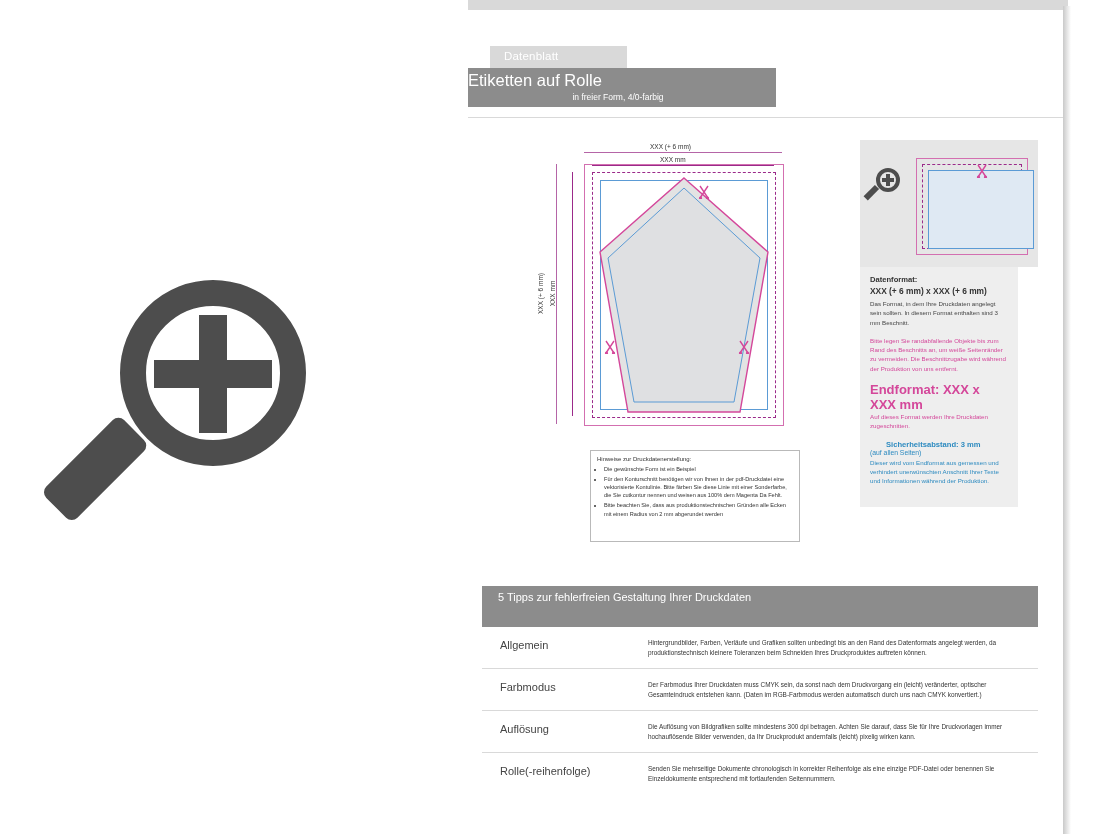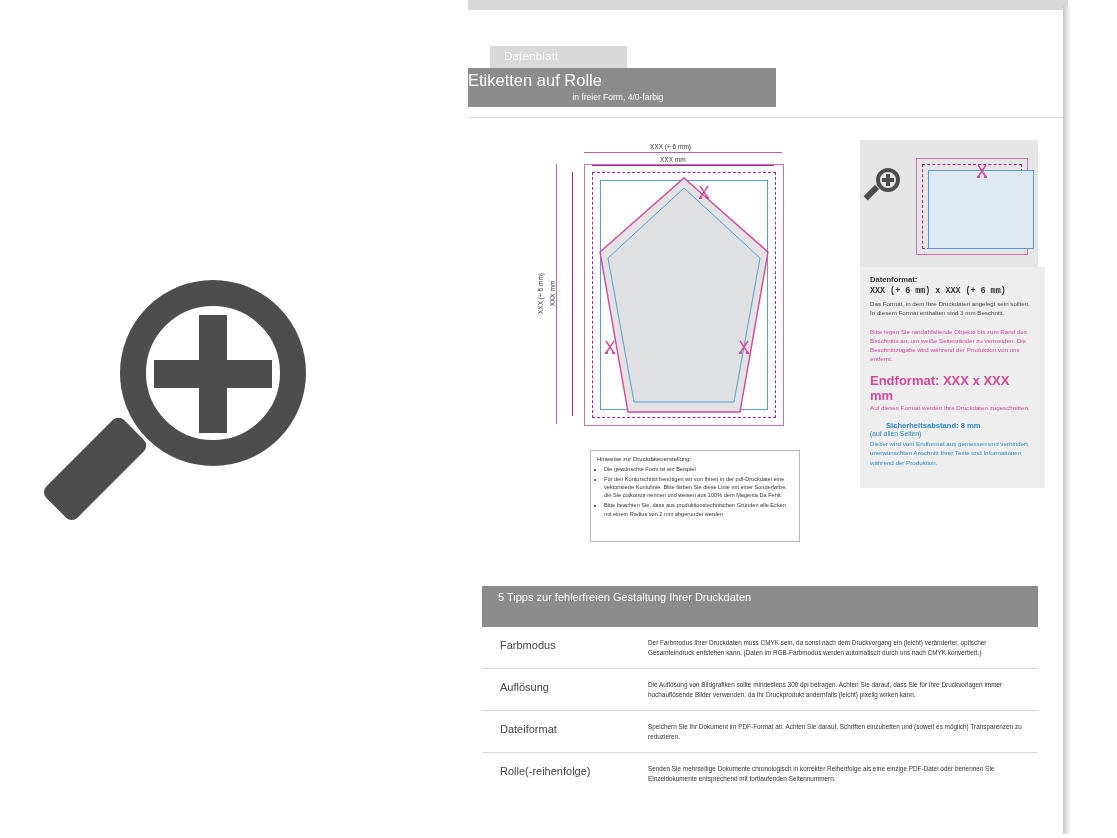--- a/index.html
+++ b/index.html
@@ -127,24 +127,24 @@
   }
   .mm-circle{
     position:absolute;left:2px;top:0;width:24px;height:24px;border:4px solid #4d4d4d;border-radius:50%;box-sizing:border-box;background:#e6e6e6;
   }
   .mm-handle{
     position:absolute;left:0px;top:19px;width:6px;height:16px;background:#4d4d4d;transform:rotate(45deg);transform-origin:50% 0;
   }
   .mm-ph{position:absolute;left:8px;top:10px;width:12px;height:4px;background:#4d4d4d;}
   .mm-pv{position:absolute;left:12px;top:6px;width:4px;height:12px;background:#4d4d4d;}
   .info-body{
-    width:185px;background:#eeeeee;padding:8px 10px 12px 10px;box-sizing:border-box;
+    width:158px;background:#eeeeee;padding:8px 10px 12px 10px;box-sizing:border-box;
   }
   .info-body h4{margin:0 0 2px 0;font-size:7.6px;color:#333;}
-  .info-body .big{font-size:8.4px;font-weight:bold;color:#333;margin-bottom:3px;font-family:Liberation Mono, monospace;}
+  .info-body .big{font-size:8.4px;font-weight:bold;color:#333;margin-bottom:3px;}
   .info-body p{margin:0 0 9px 0;font-size:6.2px;line-height:1.5;color:#444;}
   .info-body .pink{color:#d4479a;}
   .info-body .pink-h{color:#d4479a;font-weight:bold;font-size:13px;}
   .info-body .blue-h{color:#2e8bc0;font-weight:bold;font-size:7.6px;padding-left:16px;}
   .info-body .blue-sub{color:#2e8bc0;font-size:6.8px;}
 
   
   .tips{
     position:absolute;left:14px;top:586px;width:556px;
   }
@@ -265,31 +265,31 @@
       <div class="blue-h">Sicherheitsabstand: 3 mm</div>
       <div class="blue-sub">(auf allen Seiten)</div>
       <p style="color:#2e8bc0;margin-top:2px;">Dieser wird vom Endformat aus gemessen und verhindert unerwünschten Anschnitt Ihrer Texte und Informationen während der Produktion.</p>
     </div>
   </div>
 
   <div class="tips">
     <div class="tips-head">5 Tipps zur fehlerfreien Gestaltung Ihrer Druckdaten</div>
 
     <div class="tips-row">
+      <div class="k">Allgemein</div>
+      <div class="v">Hintergrundbilder, Farben, Verläufe und Grafiken sollten unbedingt bis an den Rand des Datenformats angelegt werden, da produktionstechnisch kleinere Toleranzen beim Schneiden Ihres Druckproduktes auftreten können.</div>
+    </div>
+    <div class="tips-row">
       <div class="k">Farbmodus</div>
       <div class="v">Der Farbmodus Ihrer Druckdaten muss CMYK sein, da sonst nach dem Druckvorgang ein (leicht) veränderter, optischer Gesamteindruck entstehen kann. (Daten im RGB-Farbmodus werden automatisch durch uns nach CMYK konvertiert.)</div>
     </div>
     <div class="tips-row">
       <div class="k">Auflösung</div>
       <div class="v">Die Auflösung von Bildgrafiken sollte mindestens 300 dpi betragen. Achten Sie darauf, dass Sie für Ihre Druckvorlagen immer hochauflösende Bilder verwenden, da Ihr Druckprodukt andernfalls (leicht) pixelig wirken kann.</div>
     </div>
-    <div class="tips-row">
-      <div class="k">Dateiformat</div>
-      <div class="v">Speichern Sie Ihr Dokument im PDF-Format ab. Achten Sie darauf, Schriften einzubetten und (soweit es möglich) Transparenzen zu reduzieren.</div>
-    </div>
     <div class="tips-row" style="border-bottom:none;">
       <div class="k">Rolle(-reihenfolge)</div>
       <div class="v">Senden Sie mehrseitige Dokumente chronologisch in korrekter Reihenfolge als eine einzige PDF-Datei oder benennen Sie Einzeldokumente entsprechend mit fortlaufenden Seitennummern.</div>
     </div>
   </div>
 </div>
 
 <div class="page-shadow"></div>
 
 </body></html>

